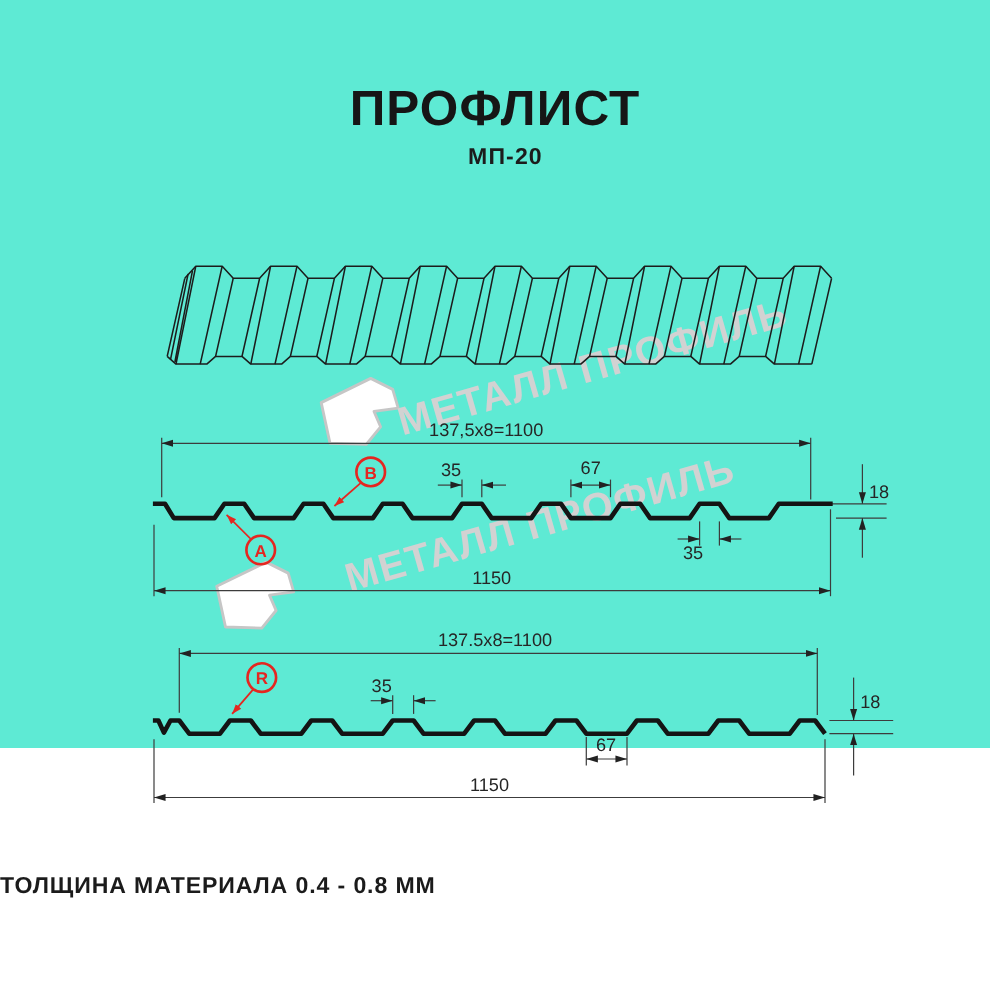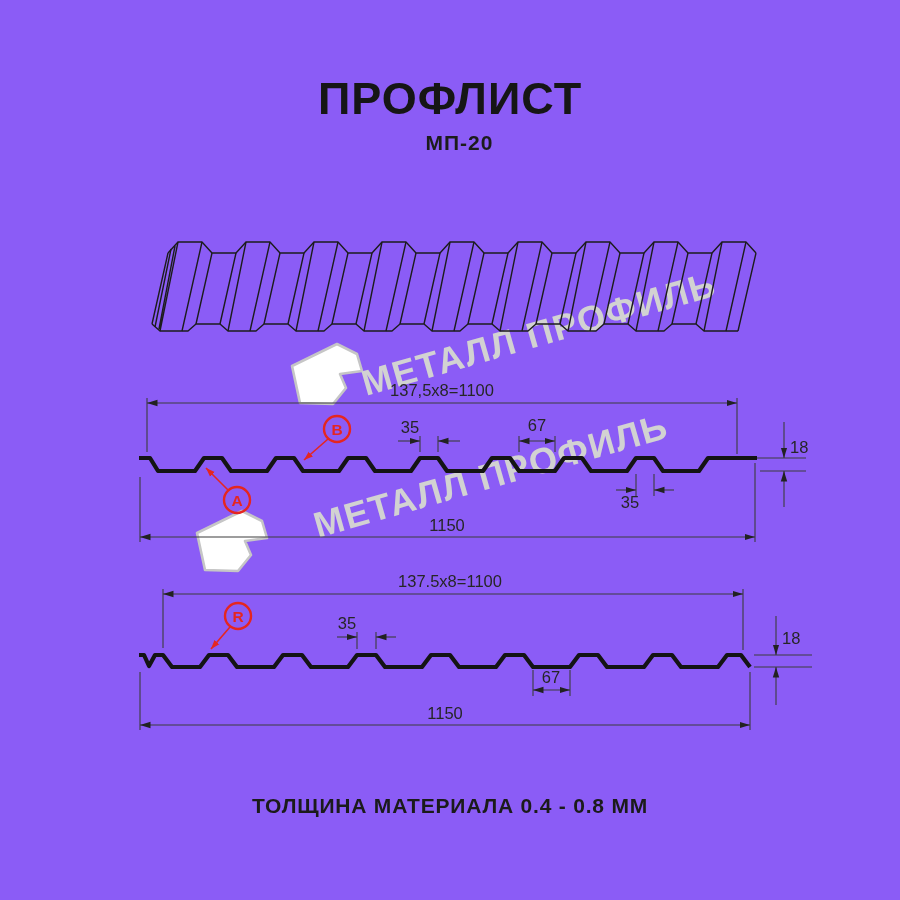--- a/index.html
+++ b/index.html
@@ -1,21 +1,21 @@
 <!DOCTYPE html>
 <html><head>
 <meta charset="utf-8">
 <style>
   html,body{margin:0;padding:0;background:#ffffff;width:900px;height:900px;overflow:hidden;
     font-family:"Liberation Sans","DejaVu Sans",sans-serif;}
-  .stage{position:relative;width:900px;height:900px;background:#8b5cf6;}
+  .stage{position:relative;width:900px;height:680px;background:#5eead4;}
   .hdr{position:absolute;left:0;top:76px;width:900px;text-align:center;}
   .title{font-size:45px;font-weight:800;letter-spacing:1px;color:#161616;line-height:1.0;}
   .subtitle{margin-top:10px;font-size:21px;font-weight:600;letter-spacing:1px;color:#1c1c1c;margin-left:19px;}
-  .ftr{position:absolute;left:0;top:794px;width:900px;text-align:center;
+  .ftr{position:absolute;left:0;top:794px;width:900px;text-align:left;
     font-size:21px;font-weight:600;letter-spacing:0.8px;color:#1b1b1b;}
   svg{position:absolute;left:0;top:0;}
   .p3d{fill:none;stroke:#1c1c1c;stroke-width:1.4px;stroke-linejoin:round;}
   .profile{fill:none;stroke:#141414;stroke-width:4.2px;stroke-linejoin:round;stroke-linecap:butt;}
   .dim{stroke:#3c3c3c;stroke-width:1.1px;fill:none;}
   .dimtxt{font-family:"Liberation Sans","DejaVu Sans",sans-serif;font-size:16.5px;fill:#262626;}
   .mid{text-anchor:middle;}
   .wmtxt{font-family:"Liberation Sans","DejaVu Sans",sans-serif;font-size:36px;font-weight:700;
     letter-spacing:1.5px;fill:#d2d2d2;}
   .wmlogo{fill:#ffffff;stroke:#c6c6c6;stroke-width:2.6px;stroke-linejoin:round;}

